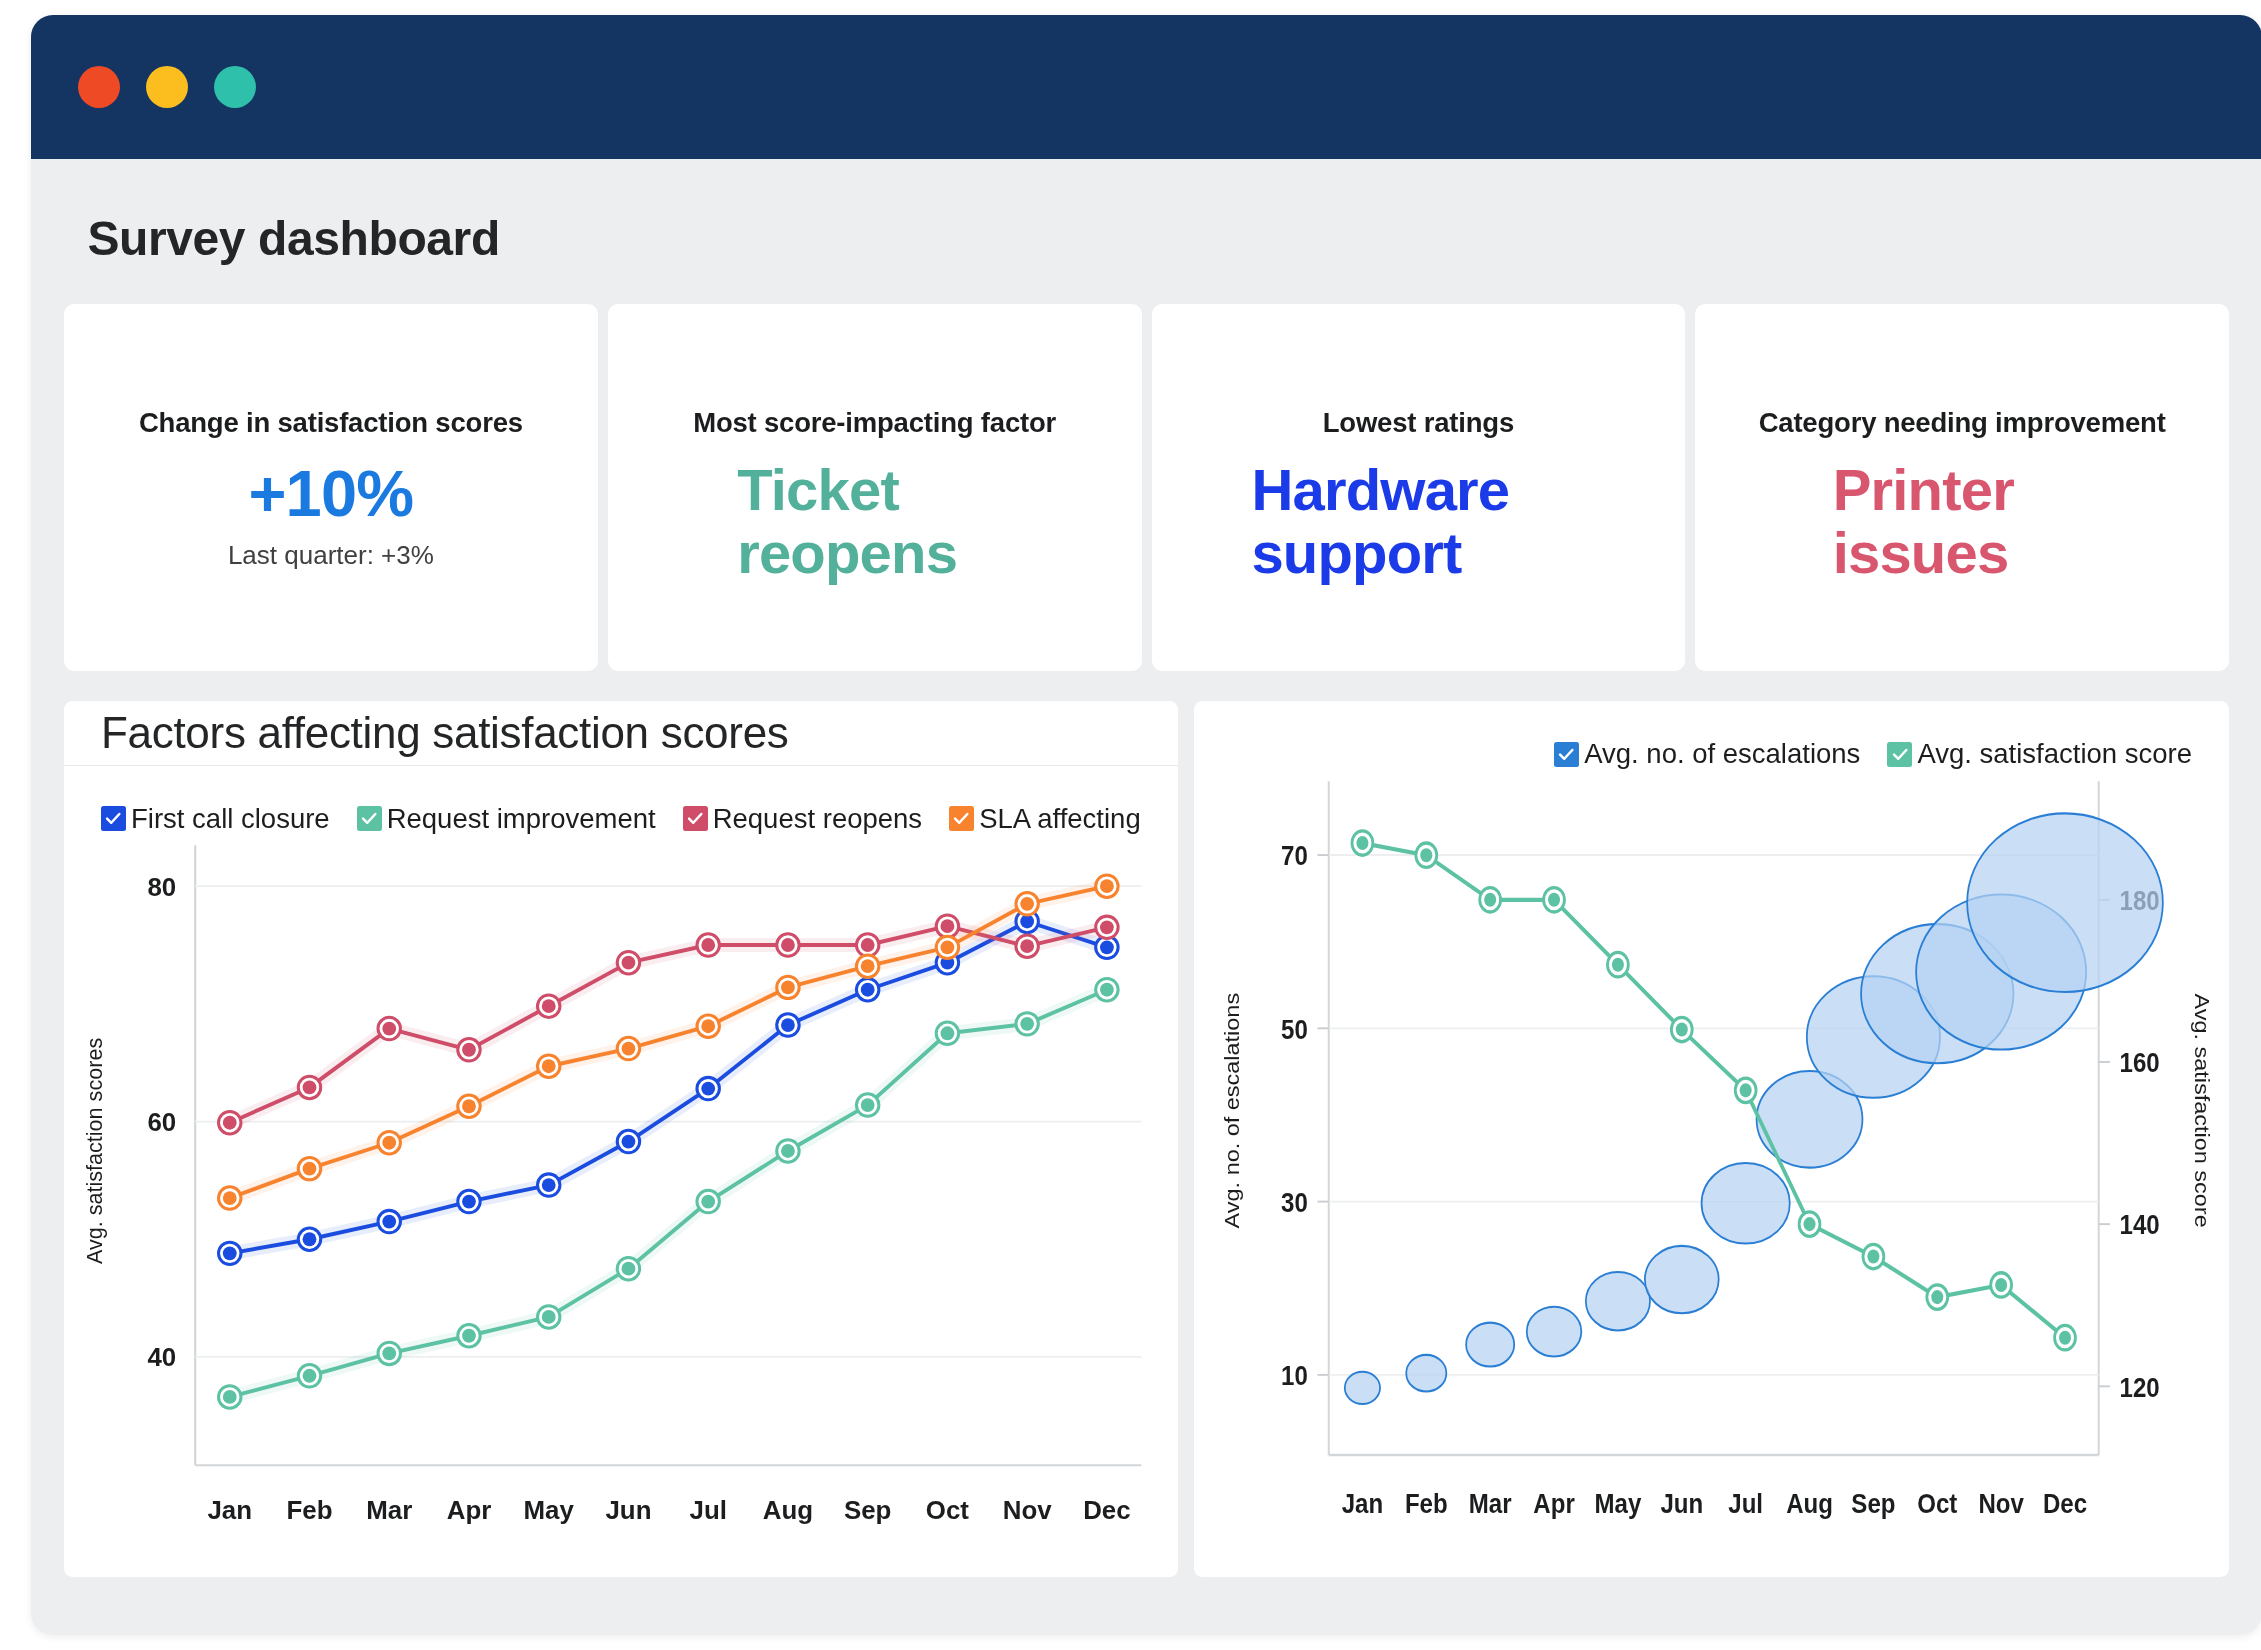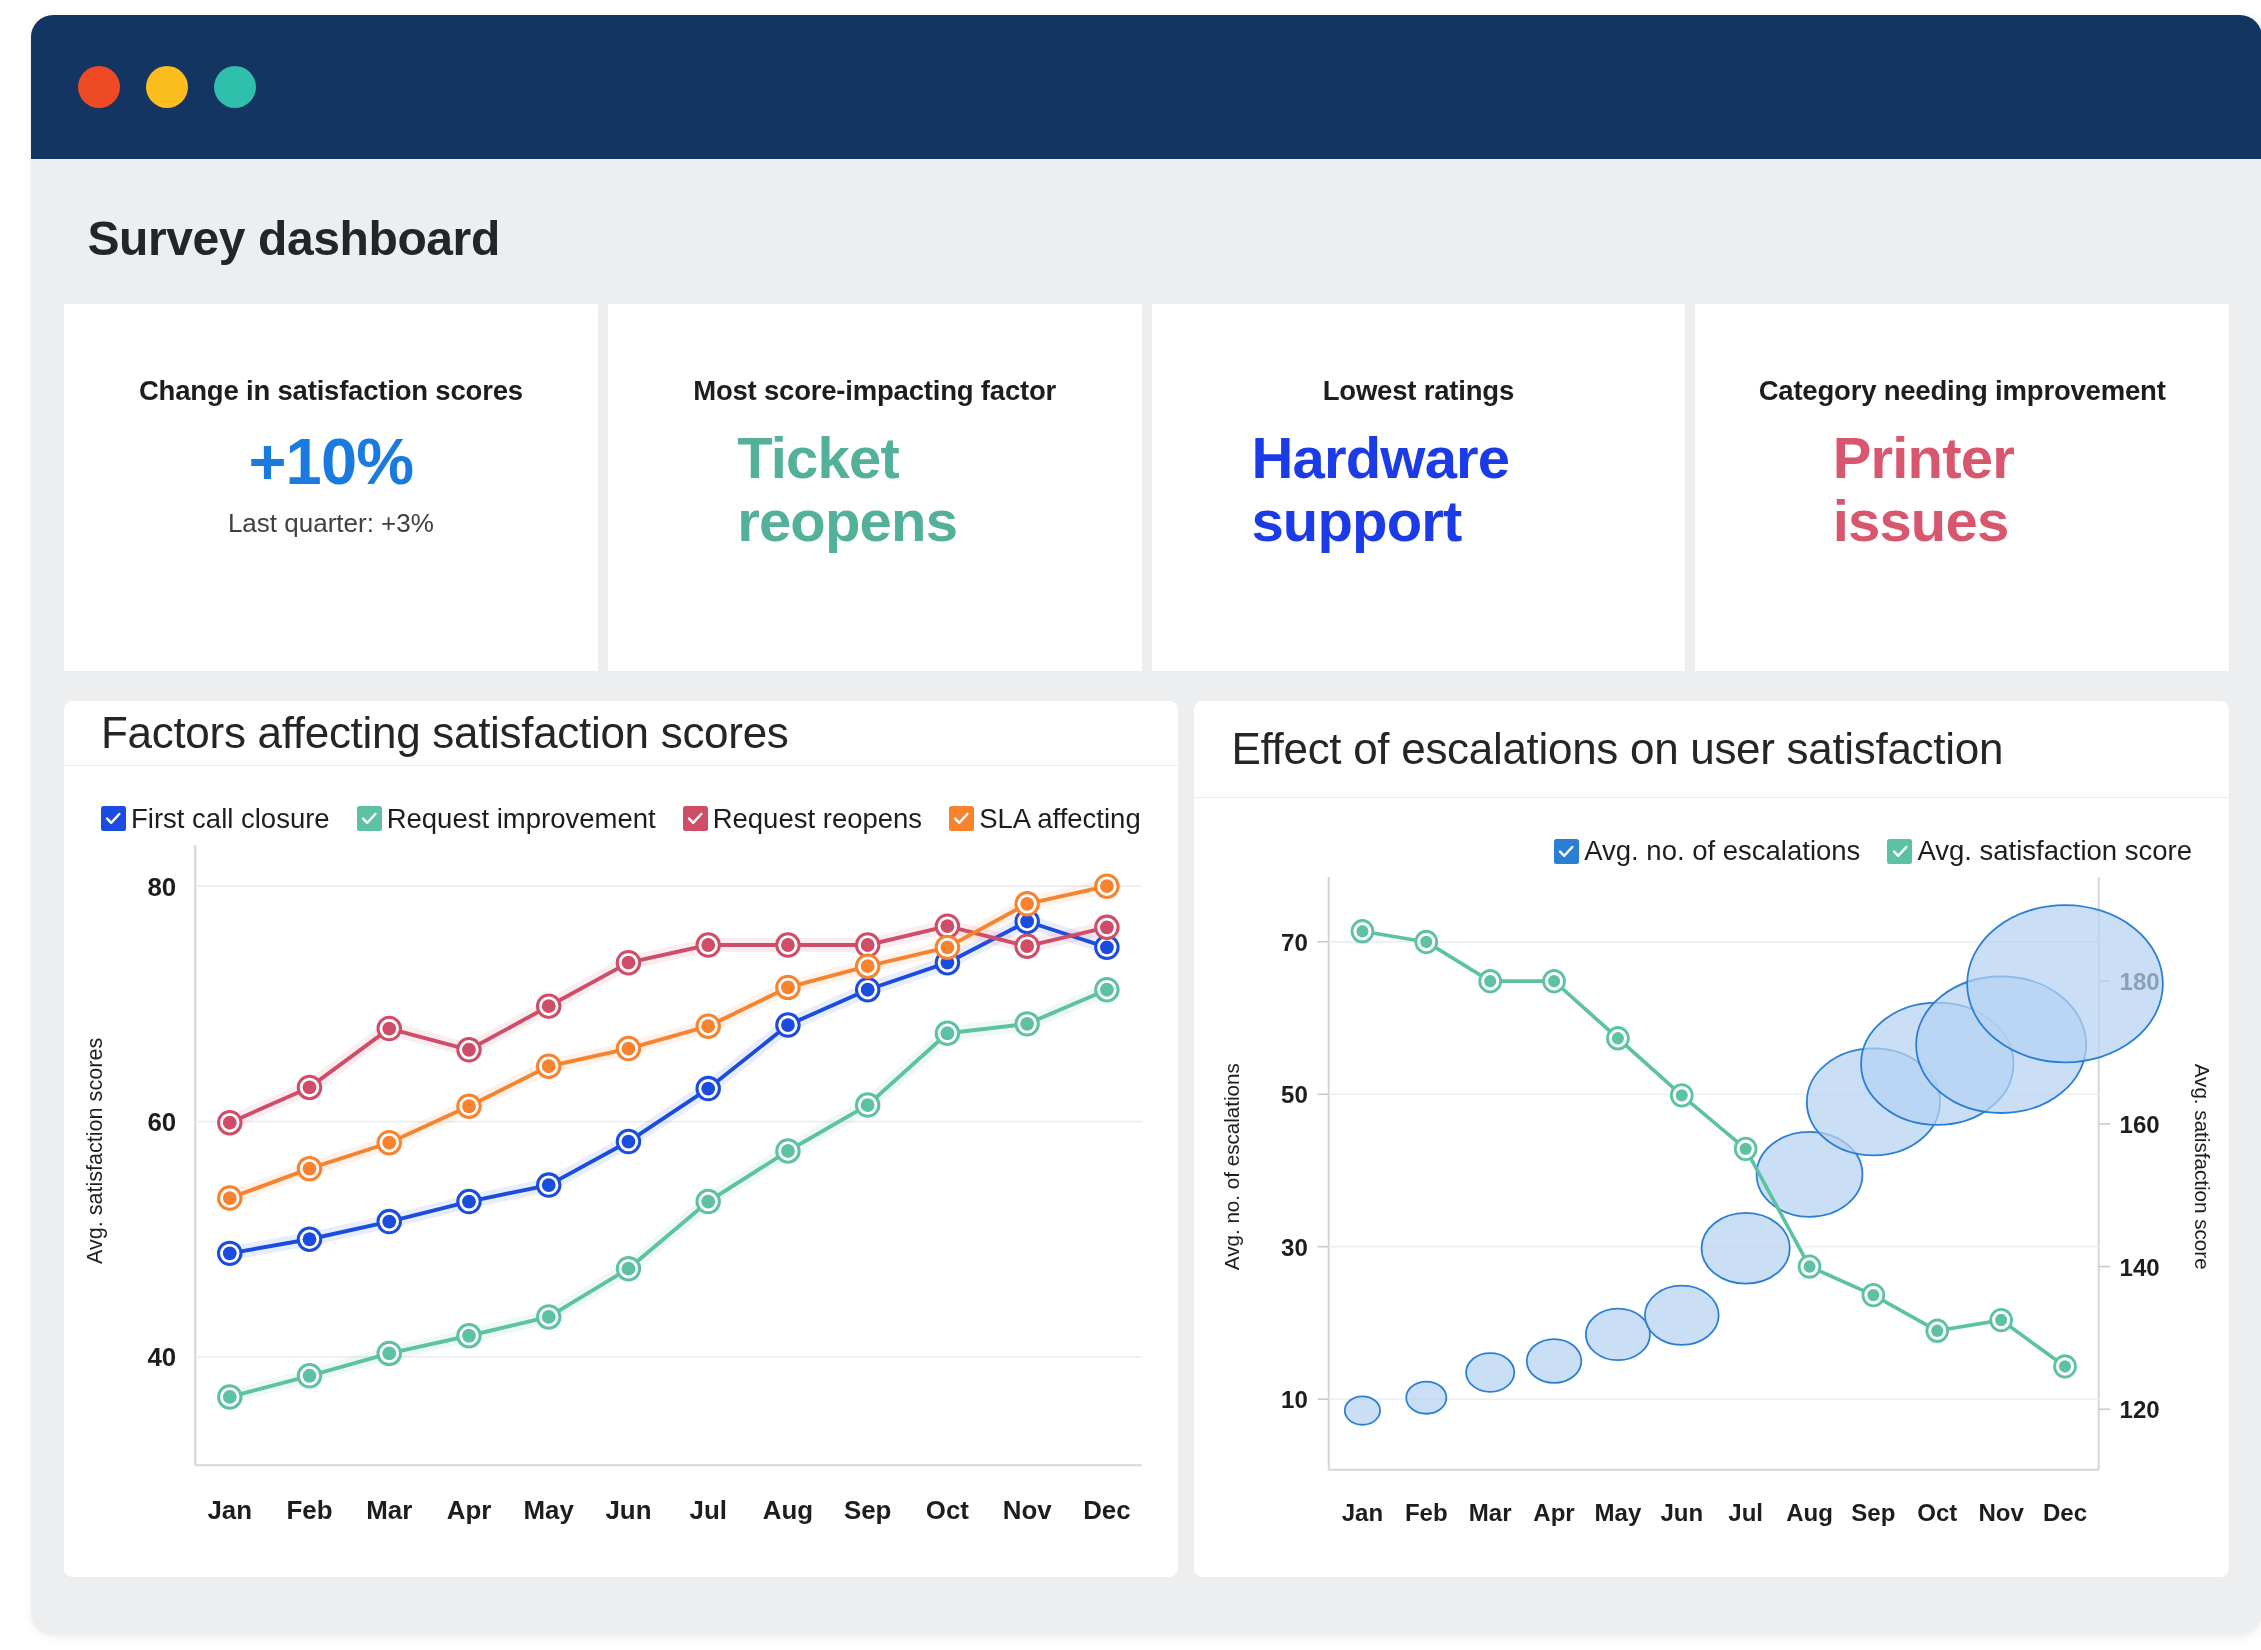--- a/index.html
+++ b/index.html
@@ -41,26 +41,26 @@
   }
 
   .kpi-row {
     display: flex;
     gap: 10px;
     margin-top: 38px;
   }
   .kpi-card {
     flex: 1;
     background: #fff;
-    border-radius: 1px;
+    border-radius: 10px;
     height: 367px;
     display: flex;
     flex-direction: column;
     align-items: center;
-    padding-top: 71px;
+    padding-top: 103px;
   }
   .kpi-label {
     font-size: 27.5px;
     font-weight: 700;
     color: #1c1d1f;
     text-align: center;
     letter-spacing: -0.2px;
   }
   .kpi-value {
     font-size: 58px;
@@ -342,23 +342,20 @@
               <circle cx="1023.2727272727273" cy="130.15510204081636" r="8" fill="#f8832f"></circle>
               <circle cx="1115.6363636363635" cy="79.71428571428567" r="13" fill="#ffffff" stroke="#f8832f" stroke-width="3.5"></circle>
               <circle cx="1115.6363636363635" cy="79.71428571428567" r="8" fill="#f8832f"></circle>
               <circle cx="1208" cy="59.26530612244903" r="13" fill="#ffffff" stroke="#f8832f" stroke-width="3.5"></circle>
               <circle cx="1208" cy="59.26530612244903" r="8" fill="#f8832f"></circle>
             </svg>
         </div>
       </div>
 
       <div class="chart-card">
-        <div class="chart-header">
-          <div class="chart-title">Effect of escalations on user satisfaction</div>
-        </div>
         <div class="legend right-align" id="legend-right">
             <div class="legend-item">
               <span class="legend-box" style="background: rgb(42, 127, 212);">
                 <svg viewBox="0 0 24 24">
                   <path d="M4 12.5 L9.5 18 L20 6.5" fill="none" stroke="#ffffff" stroke-width="3.2" stroke-linecap="round" stroke-linejoin="round"></path>
                 </svg>
               </span>
               <span class="legend-text">Avg. no. of escalations</span>
             </div>
             <div class="legend-item">

